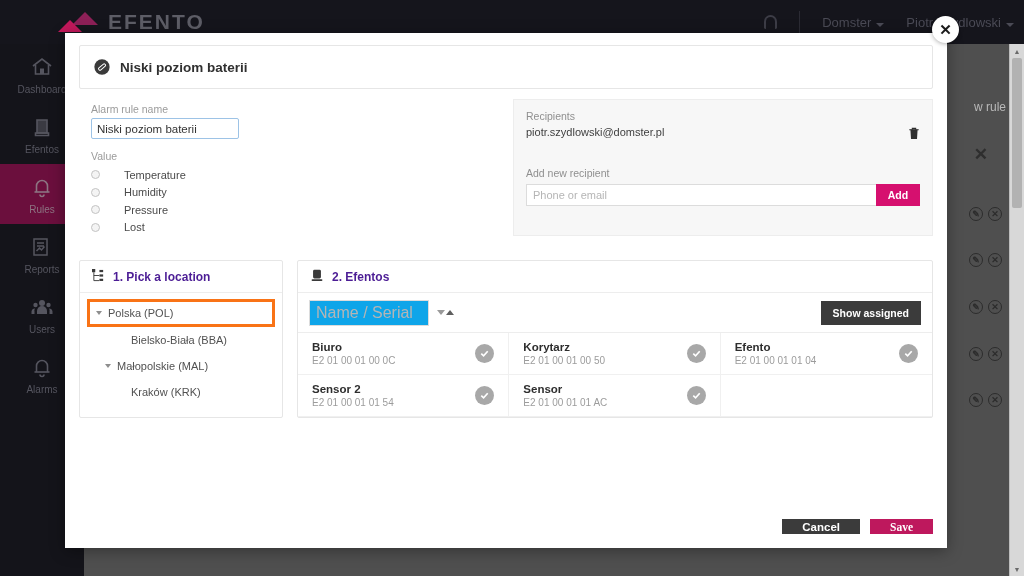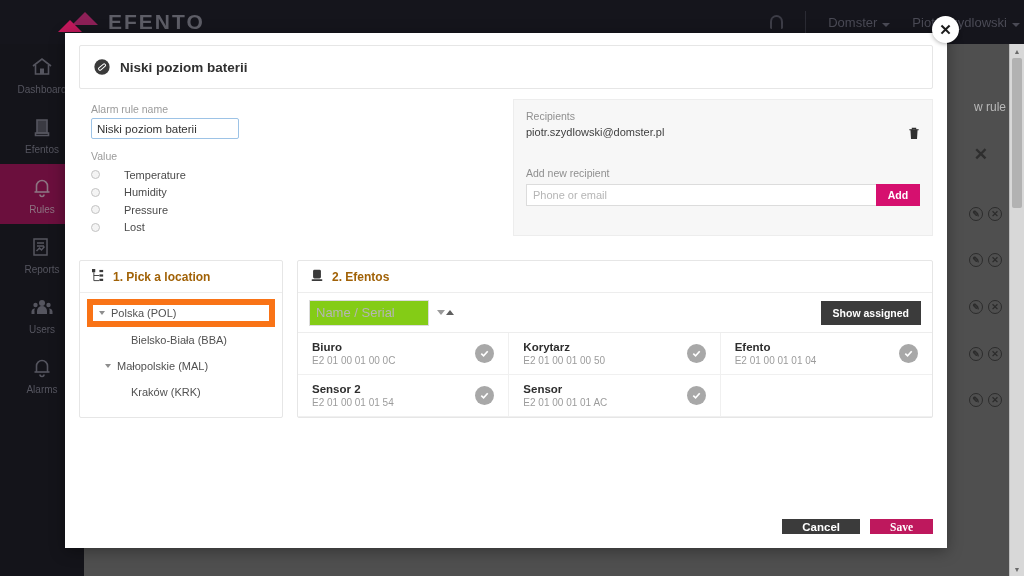--- a/index.html
+++ b/index.html
@@ -18,21 +18,21 @@
   .bg-logo { display: flex; align-items: center; gap: 6px; margin-left: 56px; }
   .bg-logo-mark { position: relative; width: 46px; height: 26px; }
   .chev { position: absolute; width: 0; height: 0; }
   .chev.a { left: 16px; top: 3px; border-left: 13px solid transparent; border-right: 13px solid transparent; border-bottom: 13px solid #8d2057; }
   .chev.b { left: 2px; top: 11px; border-left: 12px solid transparent; border-right: 12px solid transparent; border-bottom: 12px solid #c2185b; }
   .bg-logo-text {
     font-size: 21px; letter-spacing: 2px; color: #5d5d66; font-weight: 700;
   }
   .bg-top-right {
     margin-left: auto; display: flex; align-items: center; gap: 22px;
-    padding-right: 4px; color: #4a4a55; font-size: 13px;
+    padding-right: 10px; color: #4a4a55; font-size: 13px;
   }
   .bg-bell {
     width: 13px; height: 16px; border: 2px solid #3d3d47;
     border-radius: 7px 7px 2px 2px; border-bottom: none; height: 14px;
   }
   .bg-divider { width: 1px; height: 22px; background: #2b2b34; }
   .caret-sm {
     display: inline-block; width: 0; height: 0; margin-left: 5px;
     border-left: 4px solid transparent; border-right: 4px solid transparent;
     border-top: 4px solid #4a4a55;
@@ -148,44 +148,44 @@
     font-size: 10.5px; font-weight: 700; border: none; cursor: pointer;
     font-family: "Liberation Sans", sans-serif;
   }
 
   
   .panels { display: flex; gap: 14px; margin-top: 24px; }
   .panel { border: 1px solid #e6e6e6; border-radius: 2px; background: #fff; }
   .panel-head {
     height: 32px; display: flex; align-items: center; gap: 8px;
     padding: 0 12px; border-bottom: 1px solid #ededed;
-    font-size: 12px; font-weight: 700; color: #a16207;
+    font-size: 12px; font-weight: 700; color: #4c1d95;
   }
   .loc-panel { width: 204px; }
   .loc-tree { padding: 6px 7px 10px; }
   .loc-item {
     display: flex; align-items: center; gap: 6px; height: 26px;
     font-size: 11px; color: #515151; padding: 0 6px;
   }
-  .loc-item.selected { border: 6px solid #f97316; height: 28px; }
+  .loc-item.selected { border: 3px solid #f97316; height: 28px; }
   .loc-caret {
     width: 0; height: 0; border-left: 3.5px solid transparent;
     border-right: 3.5px solid transparent; border-top: 4.5px solid #8e8e8e;
     flex: none;
   }
   .loc-caret.hidden { visibility: hidden; }
 
   .ef-panel { flex: 1; }
   .ef-toolbar {
     height: 40px; display: flex; align-items: center; padding: 0 11px;
     border-bottom: 1px solid #ededed;
   }
   .ef-search {
-    width: 120px; height: 22px; border: 1px solid #dcdcdc; background: #84cc16;
-    padding: 12px 6px; font-size: 13px; outline: none; color: #333;
+    width: 120px; height: 22px; border: 1px solid #dcdcdc; background: #0ea5e9;
+    padding: 12px 6px; font-size: 16px; outline: none; color: #333;
     font-family: "Liberation Sans", sans-serif;
   }
   .ef-search::placeholder { color: #b5b5b5; }
   .sort-ico { display: flex; gap: 1px; margin-left: 8px; align-items: center; }
   .tri-d { width: 0; height: 0; border-left: 4px solid transparent; border-right: 4px solid transparent; border-top: 5px solid #9a9a9a; }
   .tri-u { width: 0; height: 0; border-left: 4px solid transparent; border-right: 4px solid transparent; border-bottom: 5px solid #5f5f5f; }
   .show-assigned {
     margin-left: auto; background: #3b3b3b; color: #fff; border: none;
     height: 24px; padding: 0 12px; font-size: 10.5px; font-weight: 700;
     cursor: pointer; font-family: "Liberation Sans", sans-serif;

